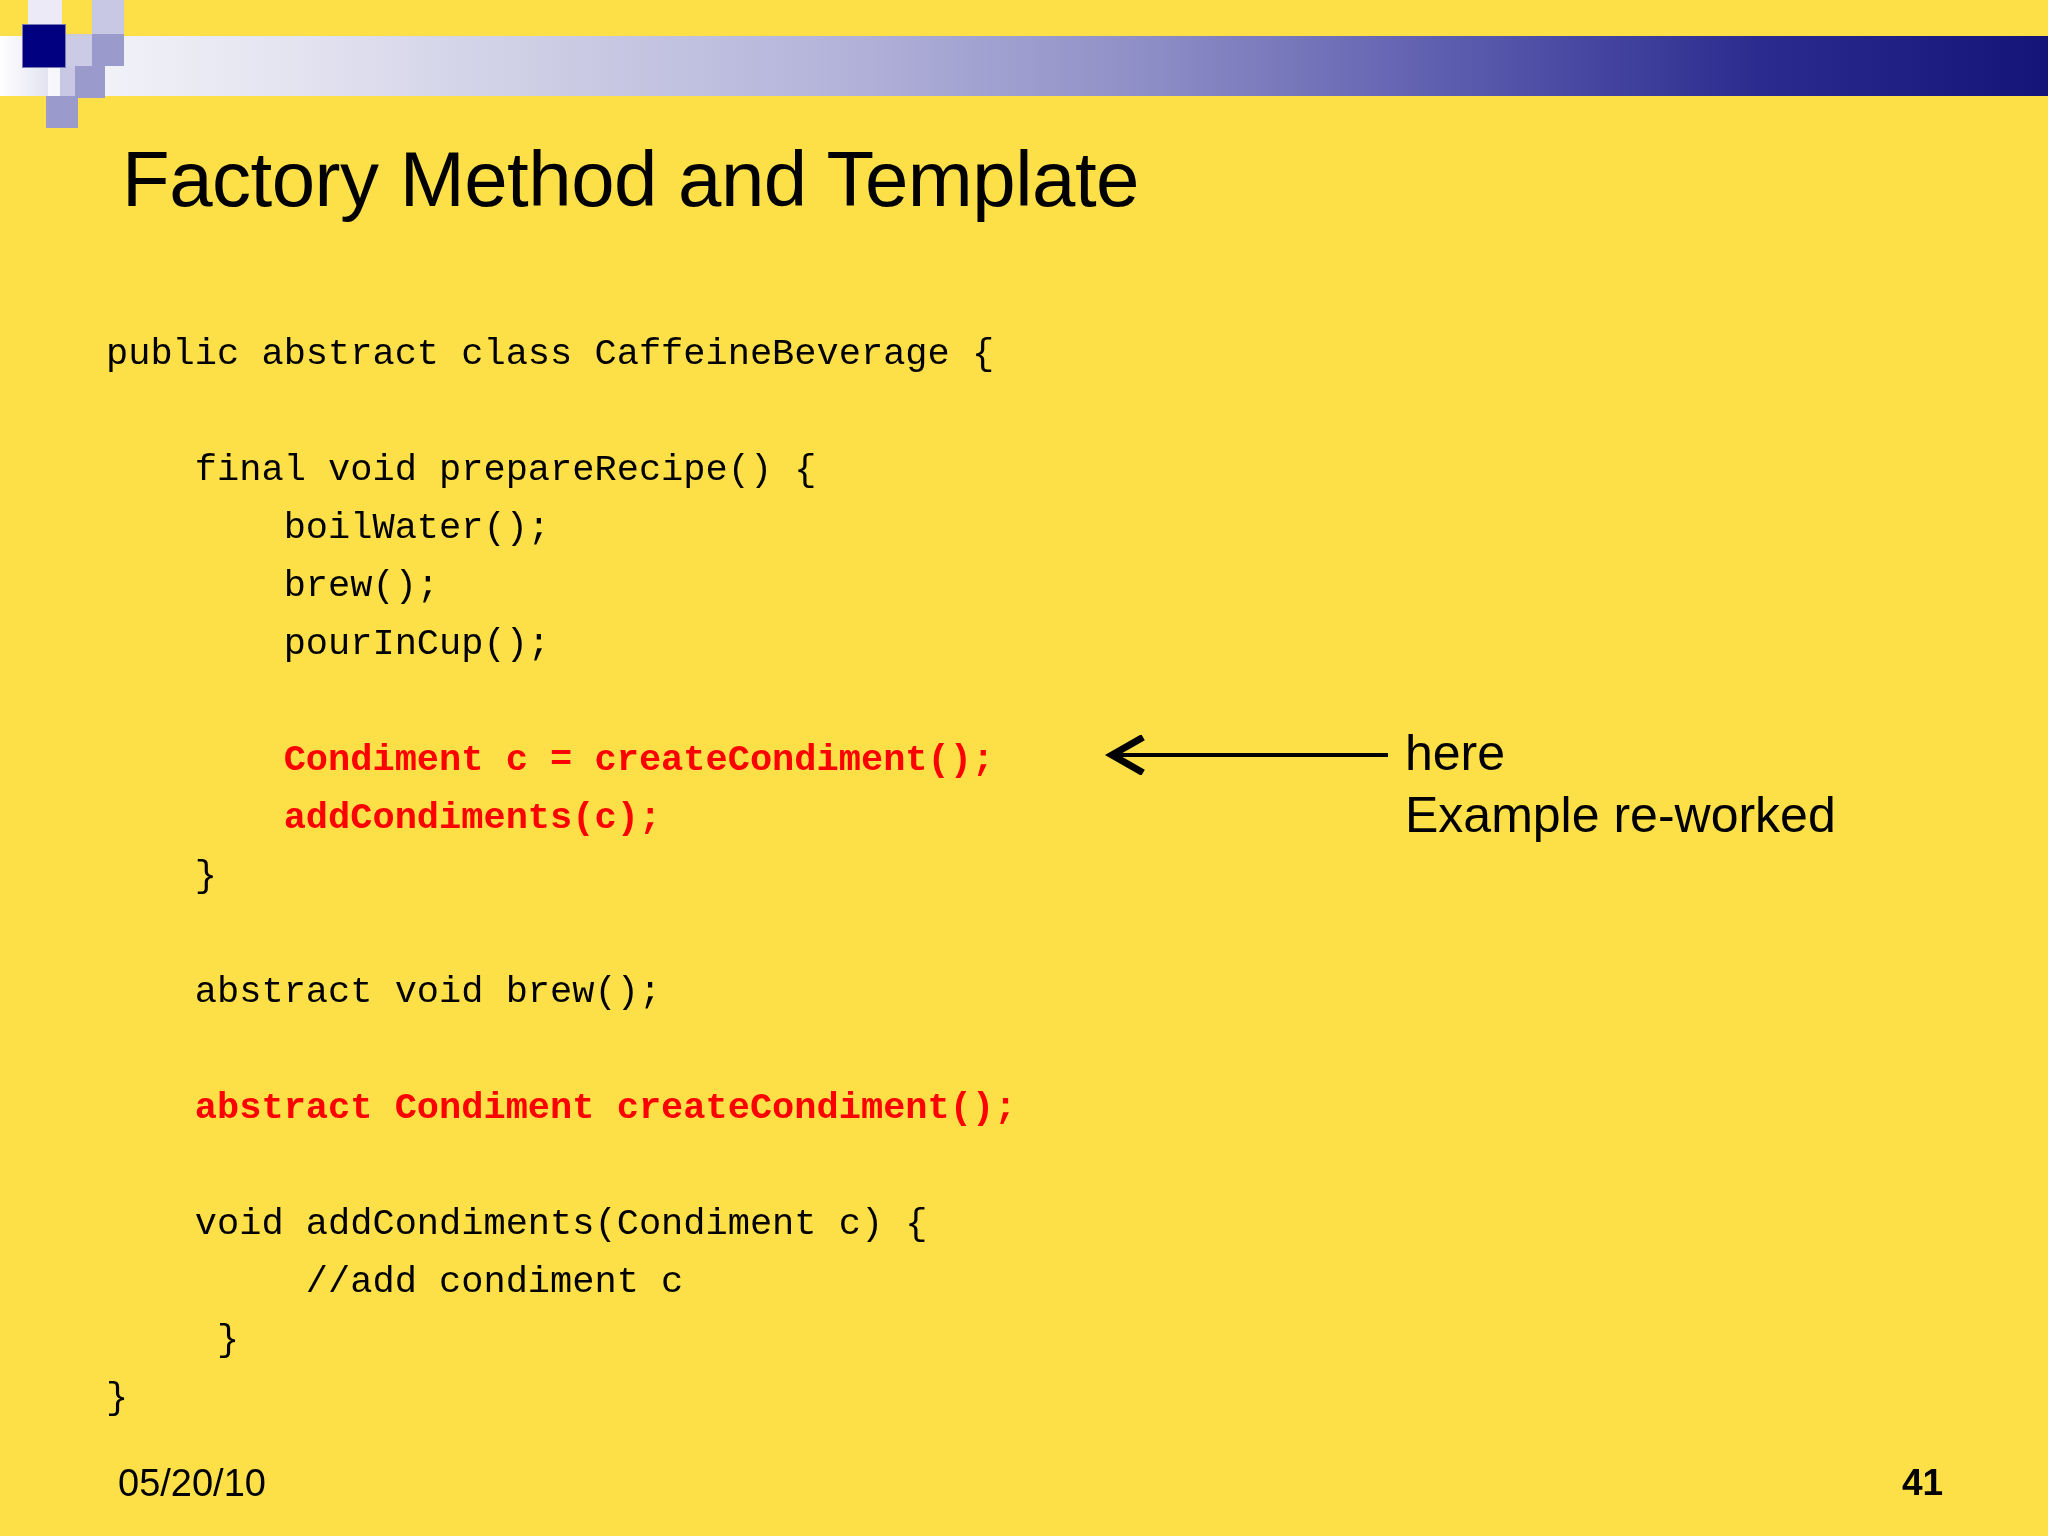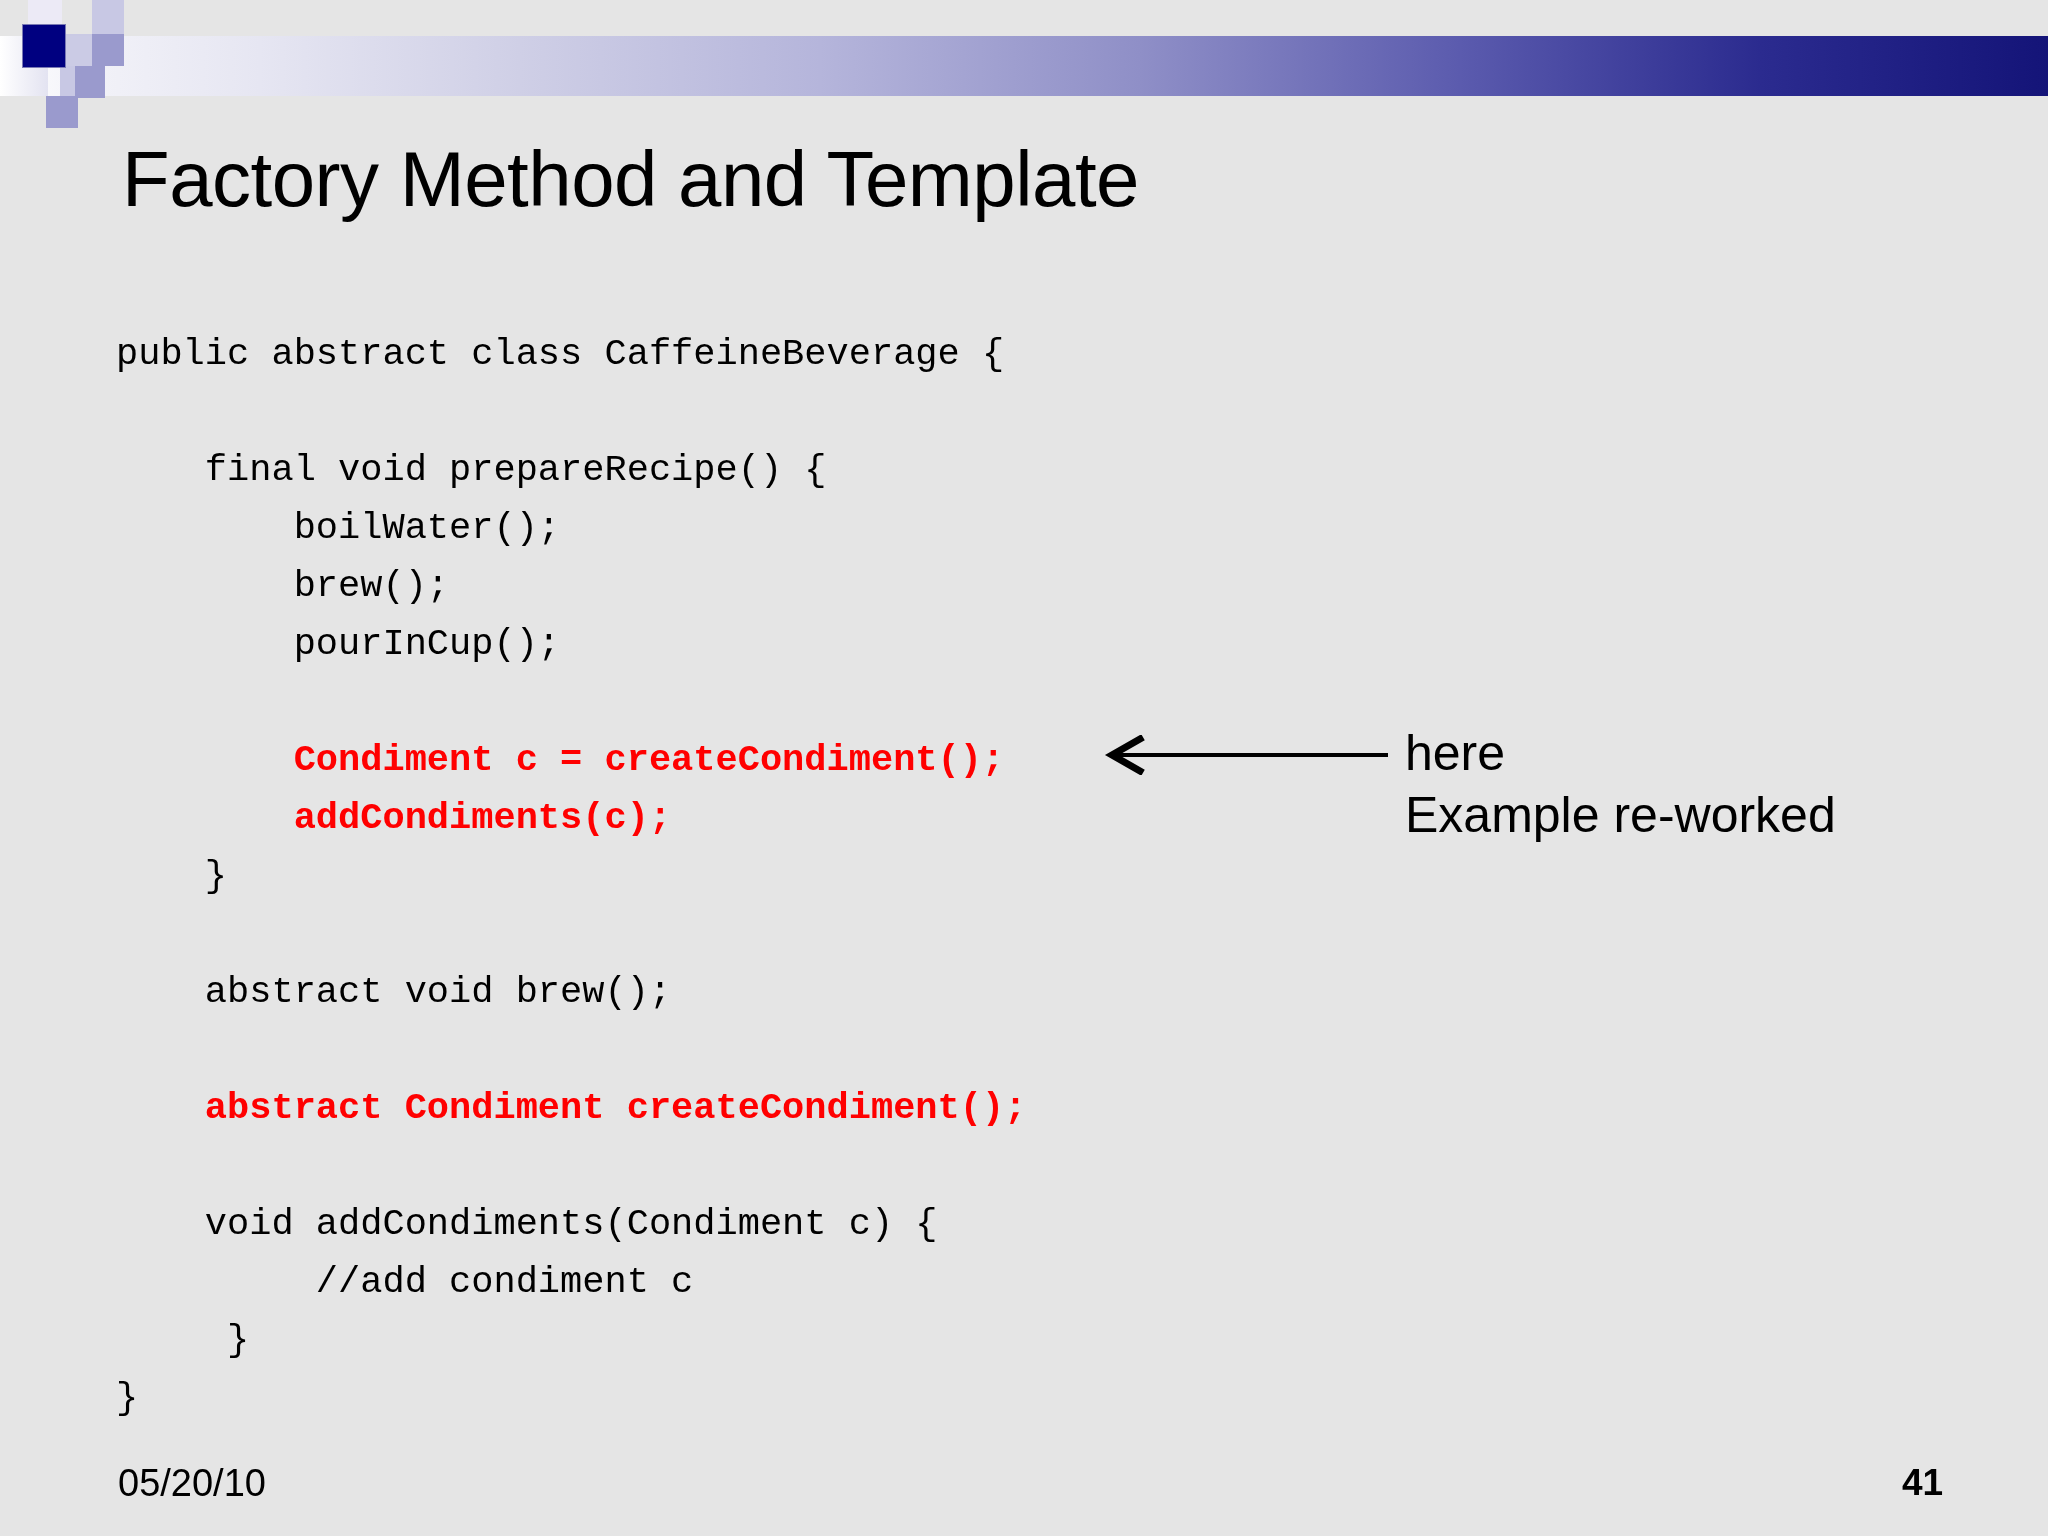--- a/index.html
+++ b/index.html
@@ -4,21 +4,21 @@
 <style>
   html, body {
     margin: 0;
     padding: 0;
     background: #ffffff;
   }
   #slide {
     position: relative;
     width: 2048px;
     height: 1536px;
-    background: #e5e5e5;
+    background: #fde047;
     overflow: hidden;
     font-family: "Liberation Sans", sans-serif;
   }
 
   
   .header-band {
     position: absolute;
     left: 0;
     top: 36px;
     width: 2048px;
@@ -56,21 +56,21 @@
     font-size: 78px;
     line-height: 1.0;
     color: #000000;
     letter-spacing: -0.5px;
     white-space: nowrap;
   }
 
   
   .code {
     position: absolute;
-    left: 116px;
+    left: 106px;
     top: 325px;
     width: 1400px;
     font-family: "Liberation Mono", "DejaVu Sans Mono", monospace;
     font-size: 37px;
     line-height: 58px;
     color: #000000;
     white-space: pre;
   }
   .code .line { display: block; height: 58px; }
   .code .red {

